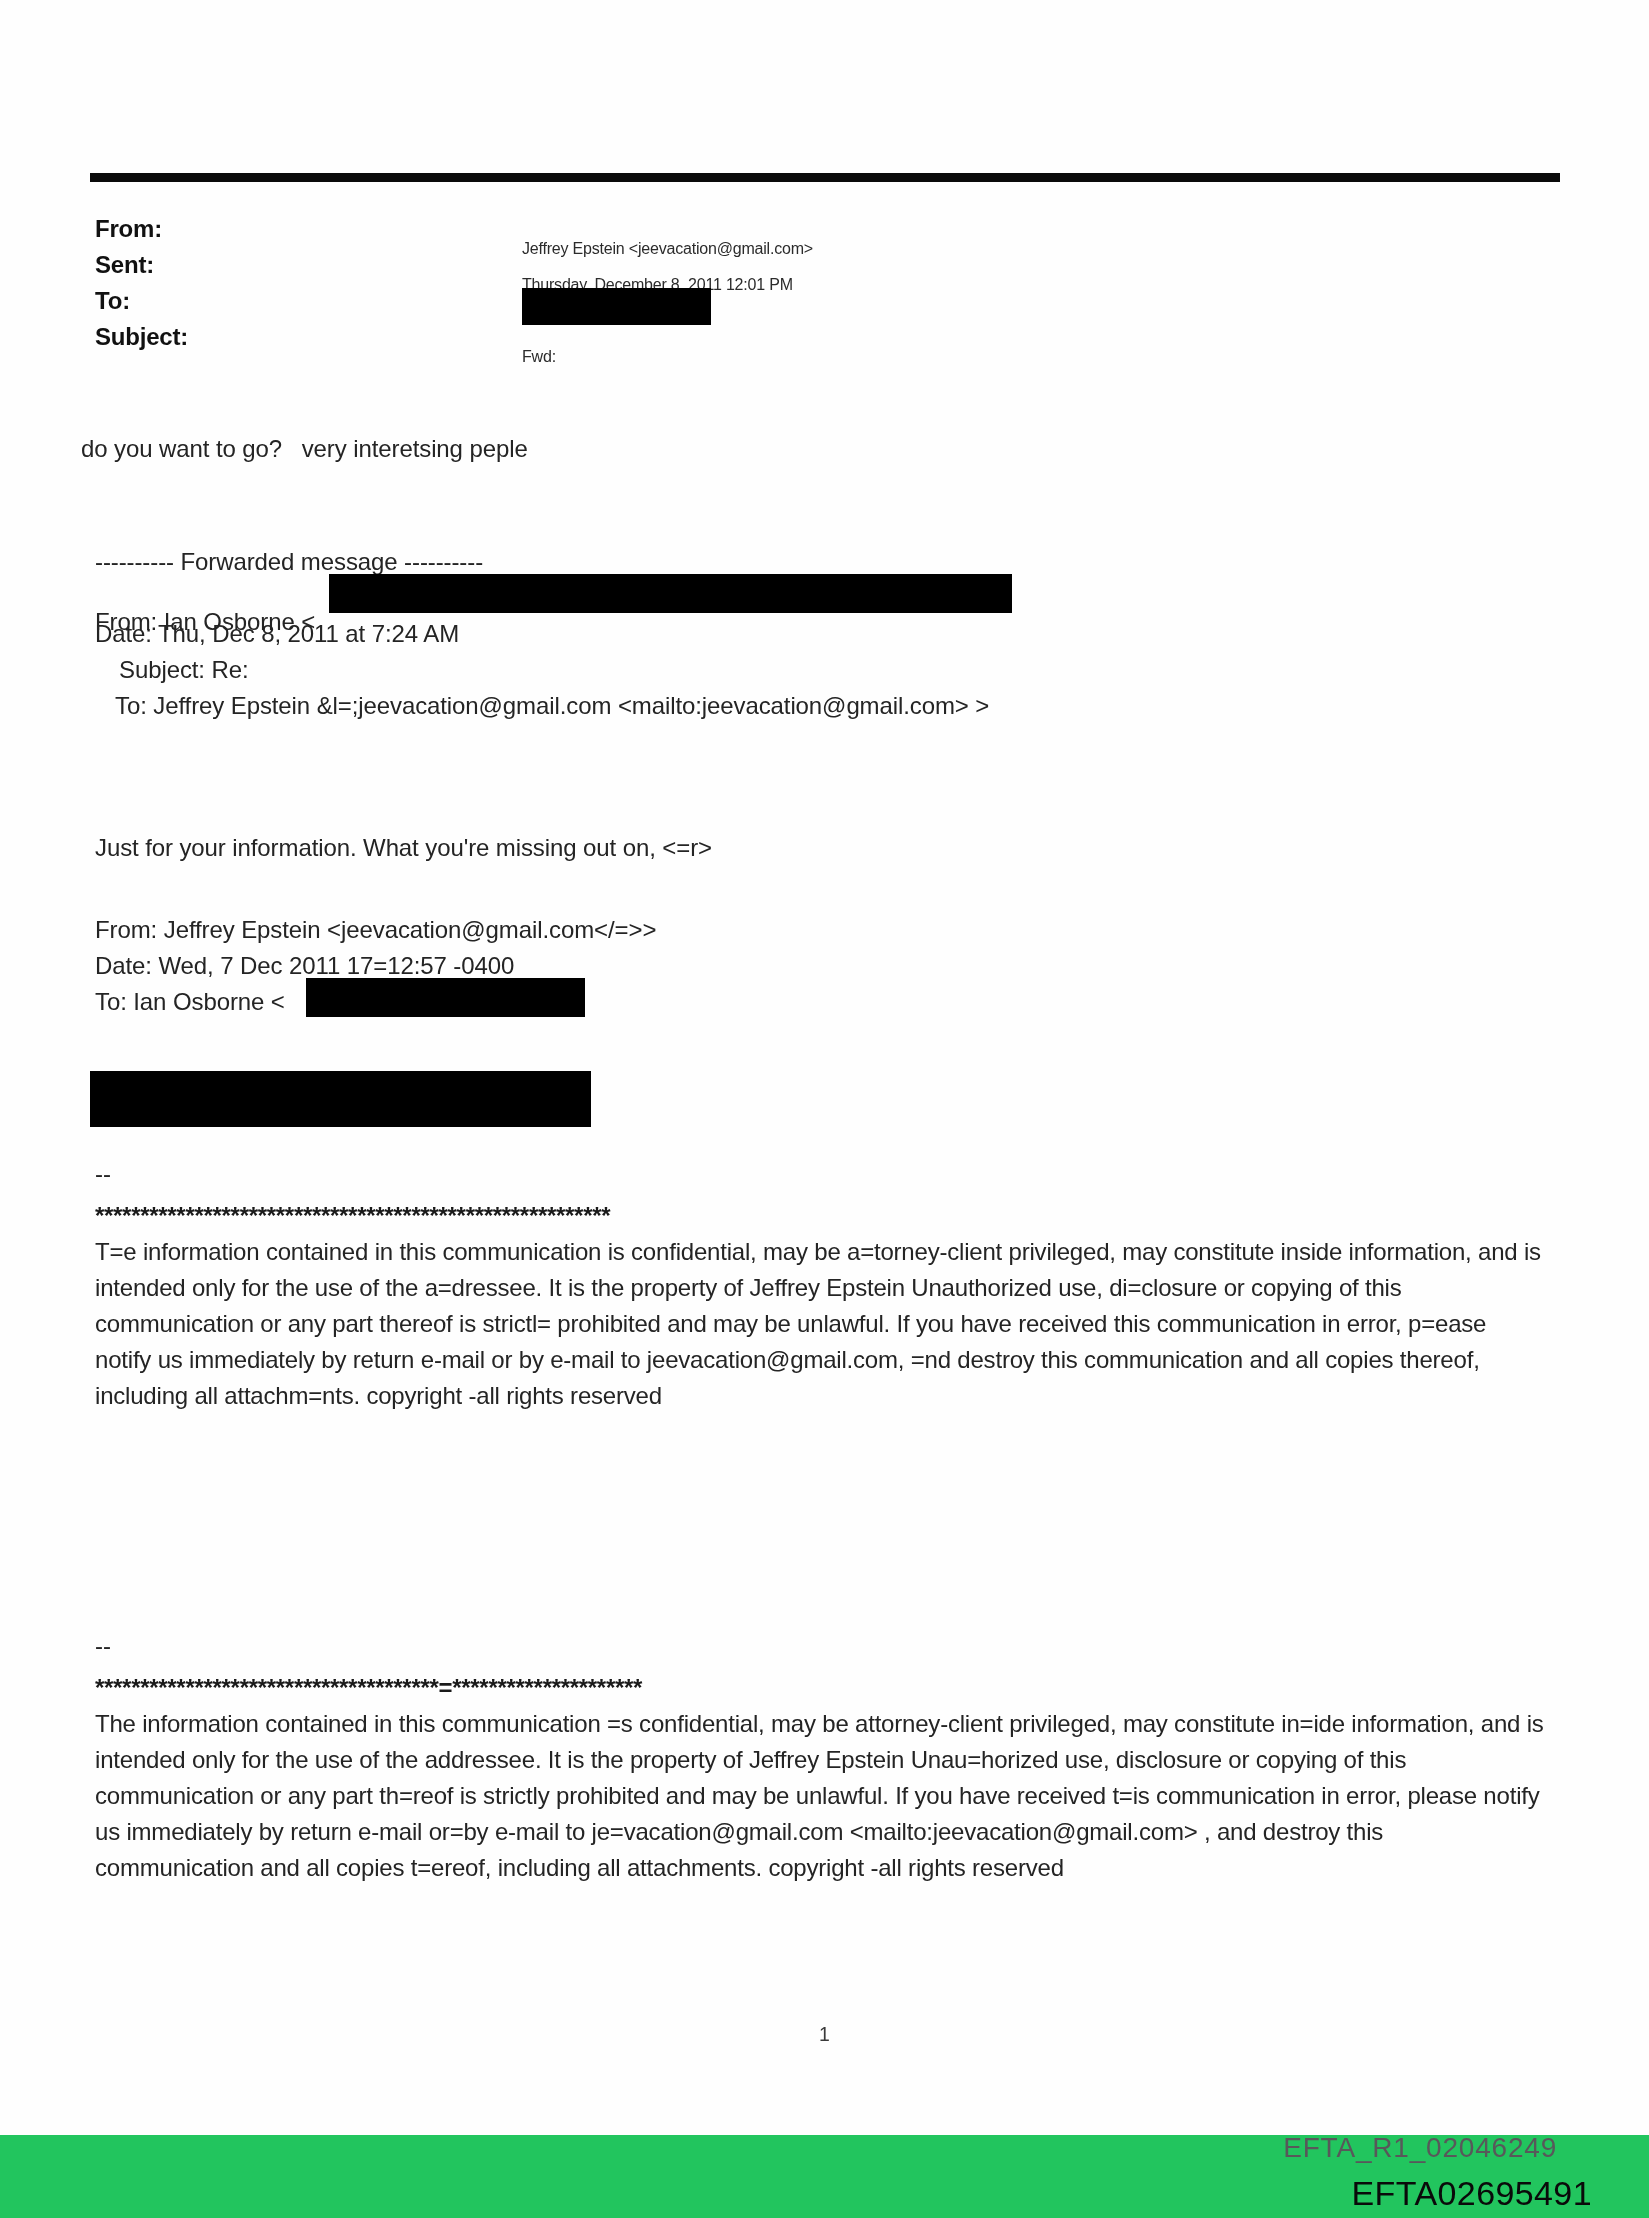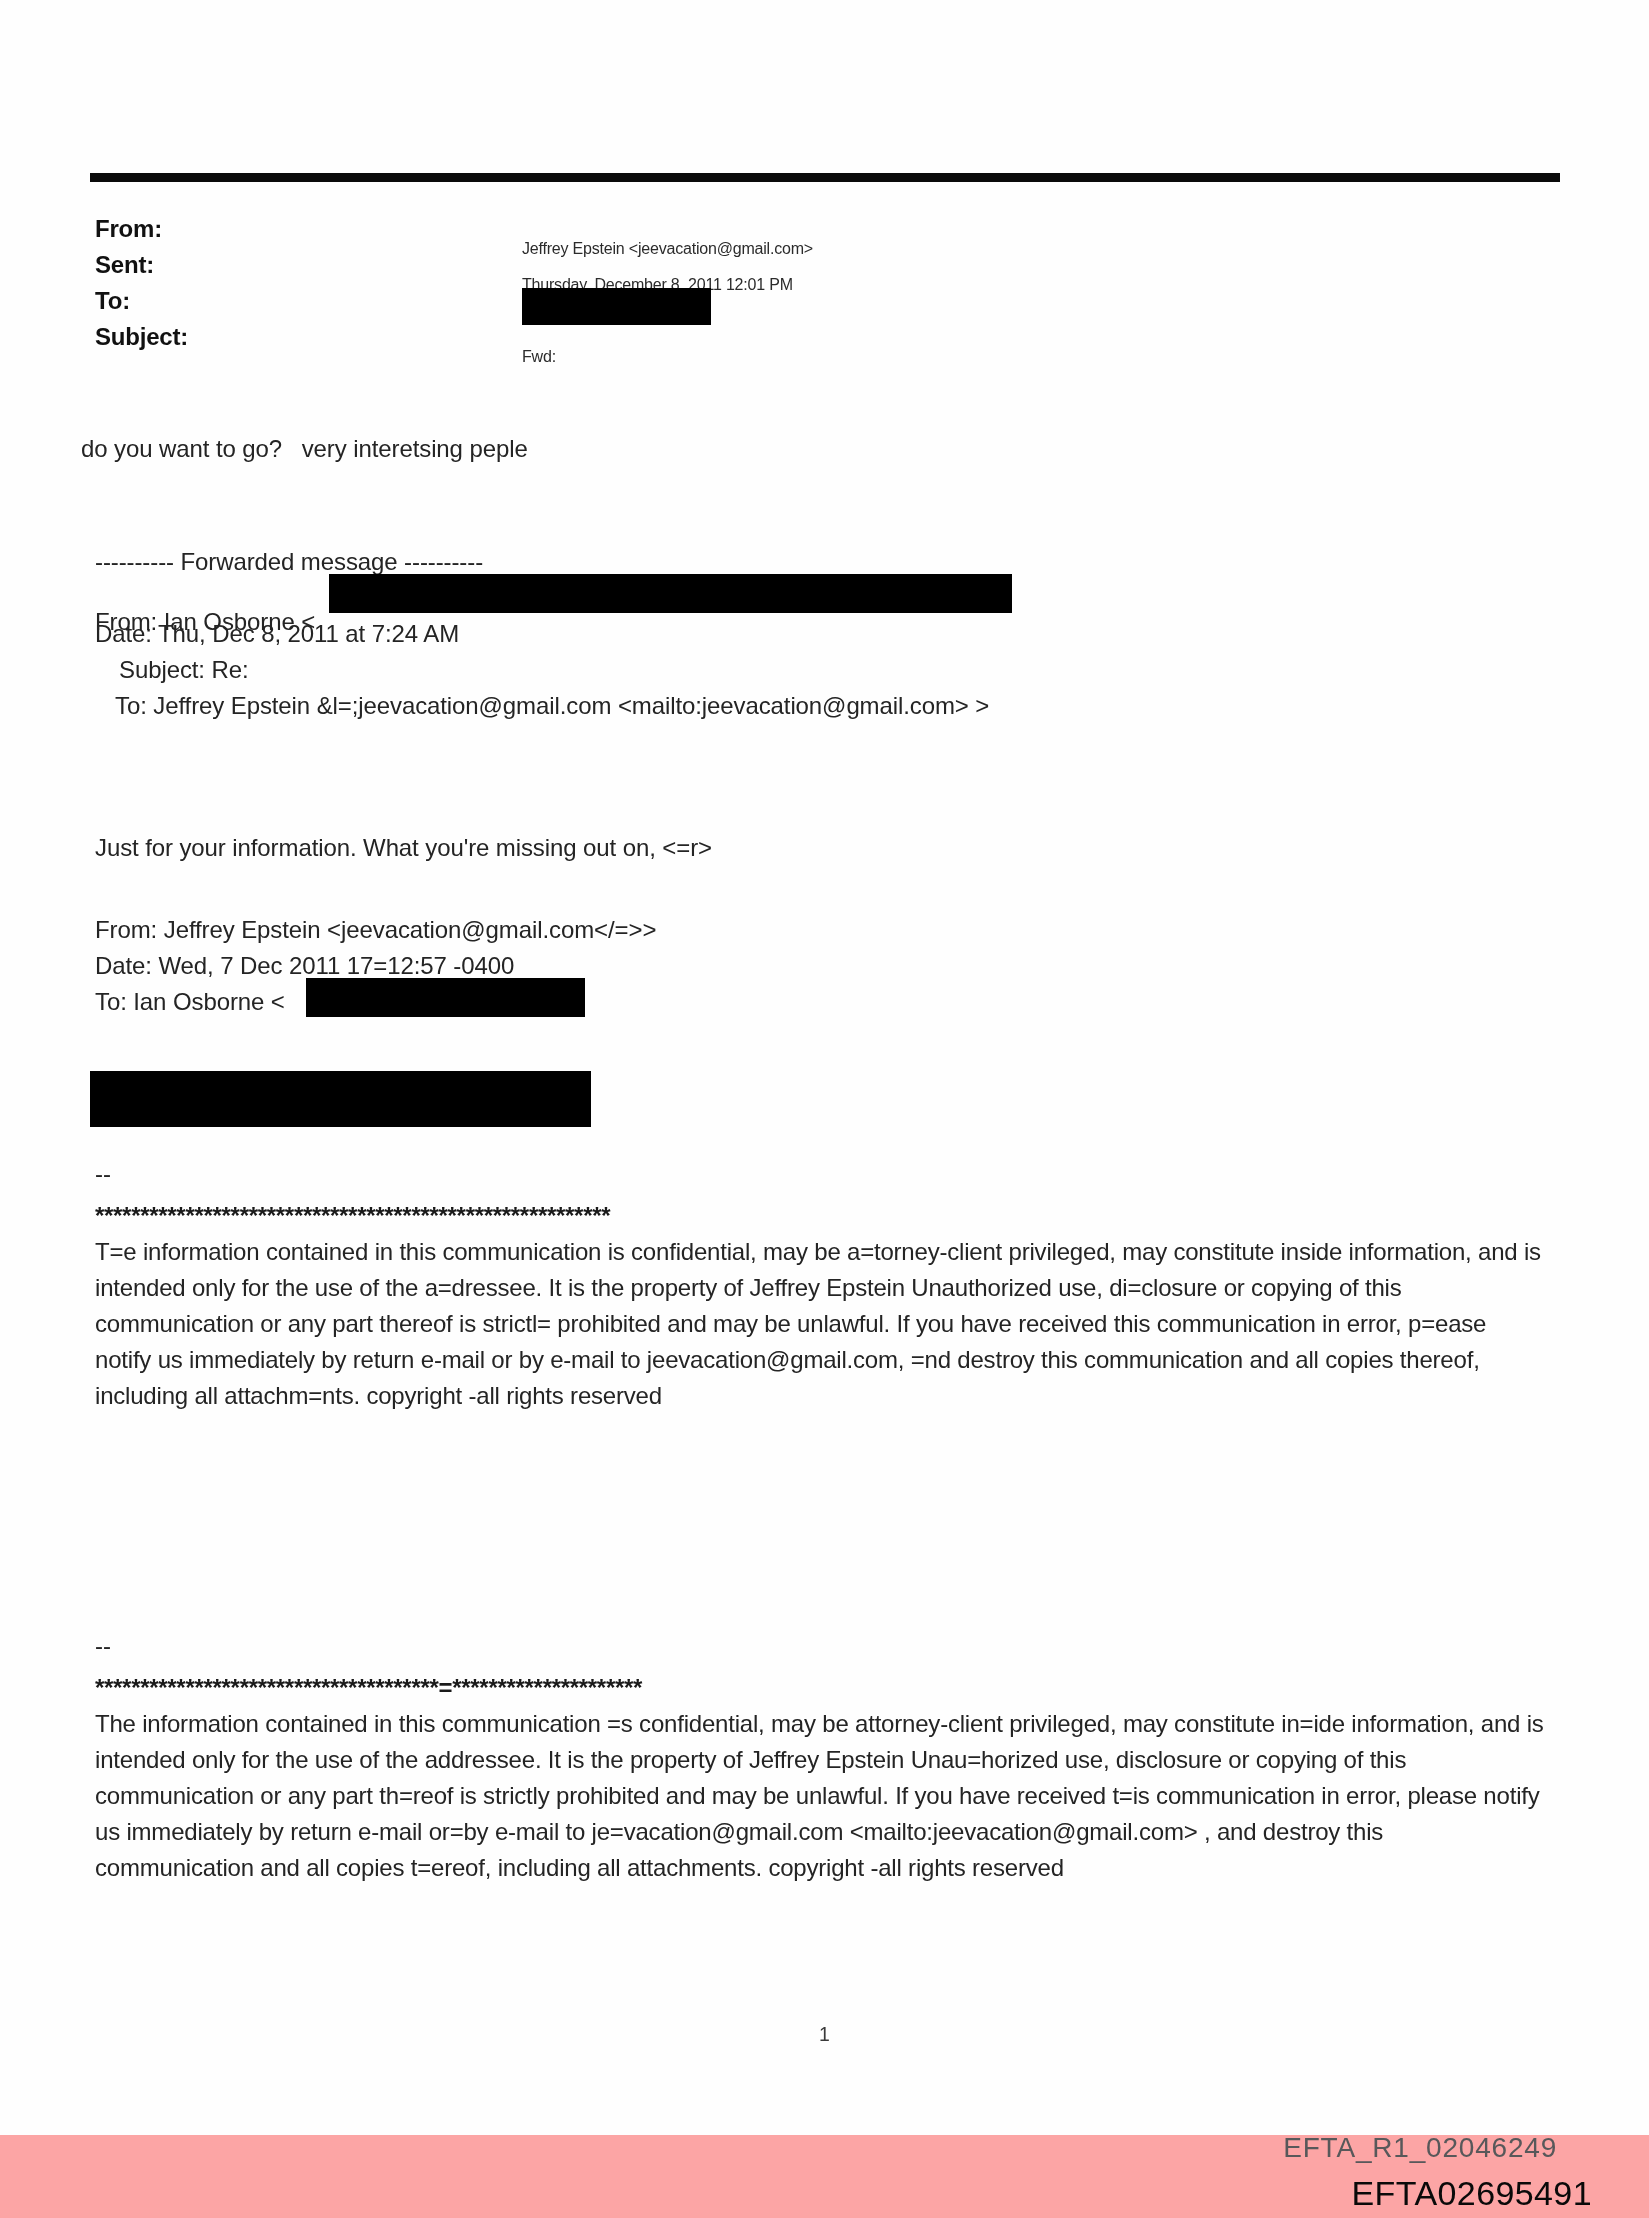--- a/index.html
+++ b/index.html
@@ -8,21 +8,21 @@
     background: #ffffff;
   }
   body {
     font-family: "Liberation Sans", sans-serif;
     color: #1a1a1a;
   }
   #page {
     position: relative;
     width: 1650px;
     height: 2218px;
-    background: #fca5a5;
+    background: #22c55e;
     overflow: hidden;
   }
   
   .sheet {
     position: absolute;
     left: 0;
     top: 0;
     width: 1650px;
     height: 2135px;
     background: #fefefe;

